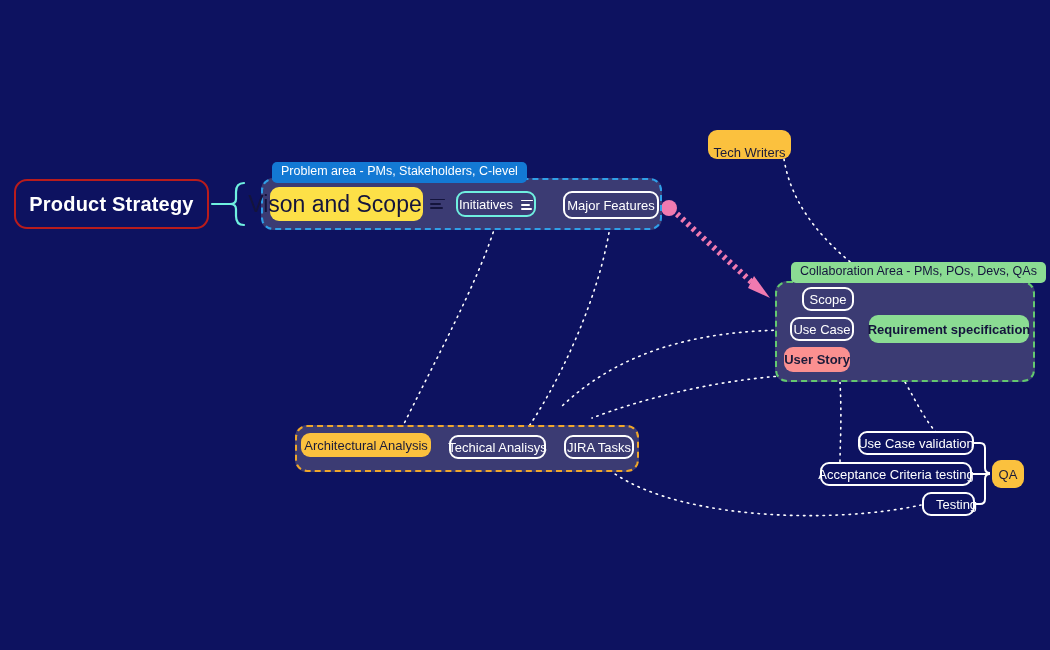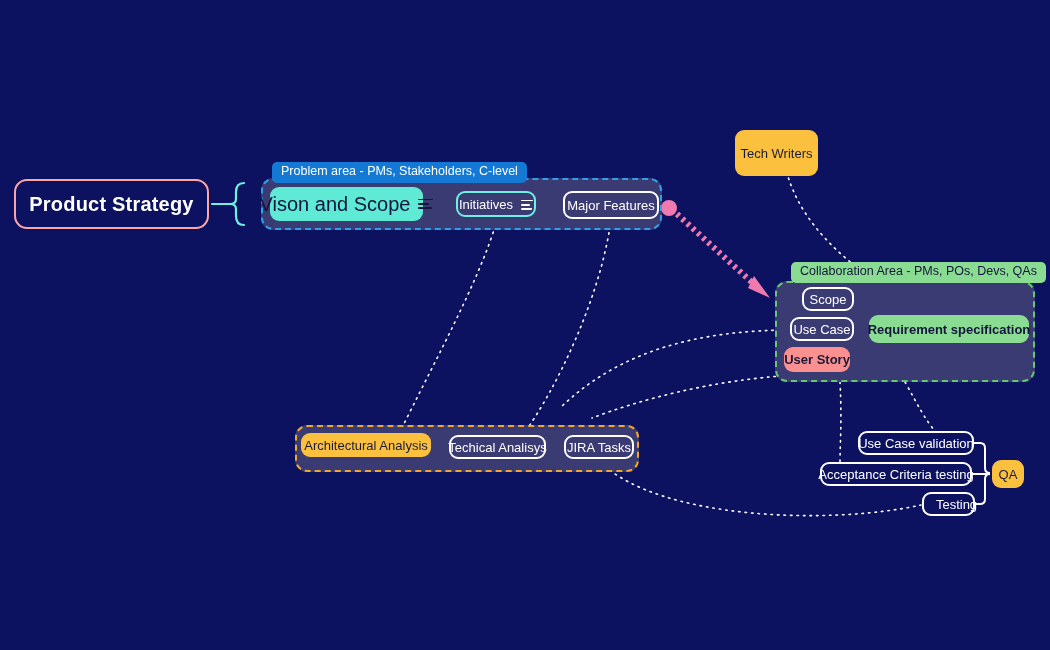--- a/index.html
+++ b/index.html
@@ -19,35 +19,35 @@
     display: flex; align-items: center; justify-content: center;
     gap: 8px;
     white-space: nowrap;
     border-radius: 9px;
     font-size: 13px;
     line-height: 1;
   }
 
   
   .root {
-    border: 2px solid #fca5a5;
+    border: 2px solid #b91c1c;
     color: #ffffff;
     background: #0d1260;
     border-radius: 13px;
     font-size: 20px;
     font-weight: bold;
     letter-spacing: .2px;
   }
 
   
   .out-white { border: 2px solid #ffffff; color: #ffffff; background: transparent; }
   .out-cyan  { border: 2px solid #6ff0e0; color: #ffffff; background: transparent; }
 
   
-  .fill-mint  { background: #5eead4; color: #14143c; font-size: 20px; }
+  .fill-mint  { background: #fde047; color: #14143c; font-size: 23px; }
   .fill-green { background: #8bdc93; color: #14143c; font-weight: bold; }
   .fill-salmon{ background: #fb9090; color: #1b1b3a; font-weight: bold; }
   .fill-amber { background: #f9c council; }
   .fill-amber { background: #fbc13e; color: #1b1b3a; }
 
   
   .area {
     position: absolute;
     border-radius: 12px;
     background: #3b3b73;
@@ -163,21 +163,21 @@
         <i></i>
         <i></i>
         <i></i>
       </span>
   </div>
 
   <div class="node out-white" style="left:563px; top:191px; width:96px; height:28px;">
     <span>Major Features</span>
   </div>
 
-  <div class="node fill-amber" style="left:735px; top:130px; width:83px; height:46px;">
+  <div class="node fill-amber" style="left:708px; top:130px; width:83px; height:29px;align-items:flex-end;">
     <span>Tech Writers</span>
   </div>
 
   <div class="area green" style="left:775px; top:281px; width:260px; height:101px;"></div>
   <div class="area-label lbl-green" style="left:791px; top:262px;">Collaboration Area - PMs, POs, Devs, QAs</div>
 
   <div class="node out-white" style="left:802px; top:287px; width:52px; height:24px;">
     <span>Scope</span>
   </div>
 

